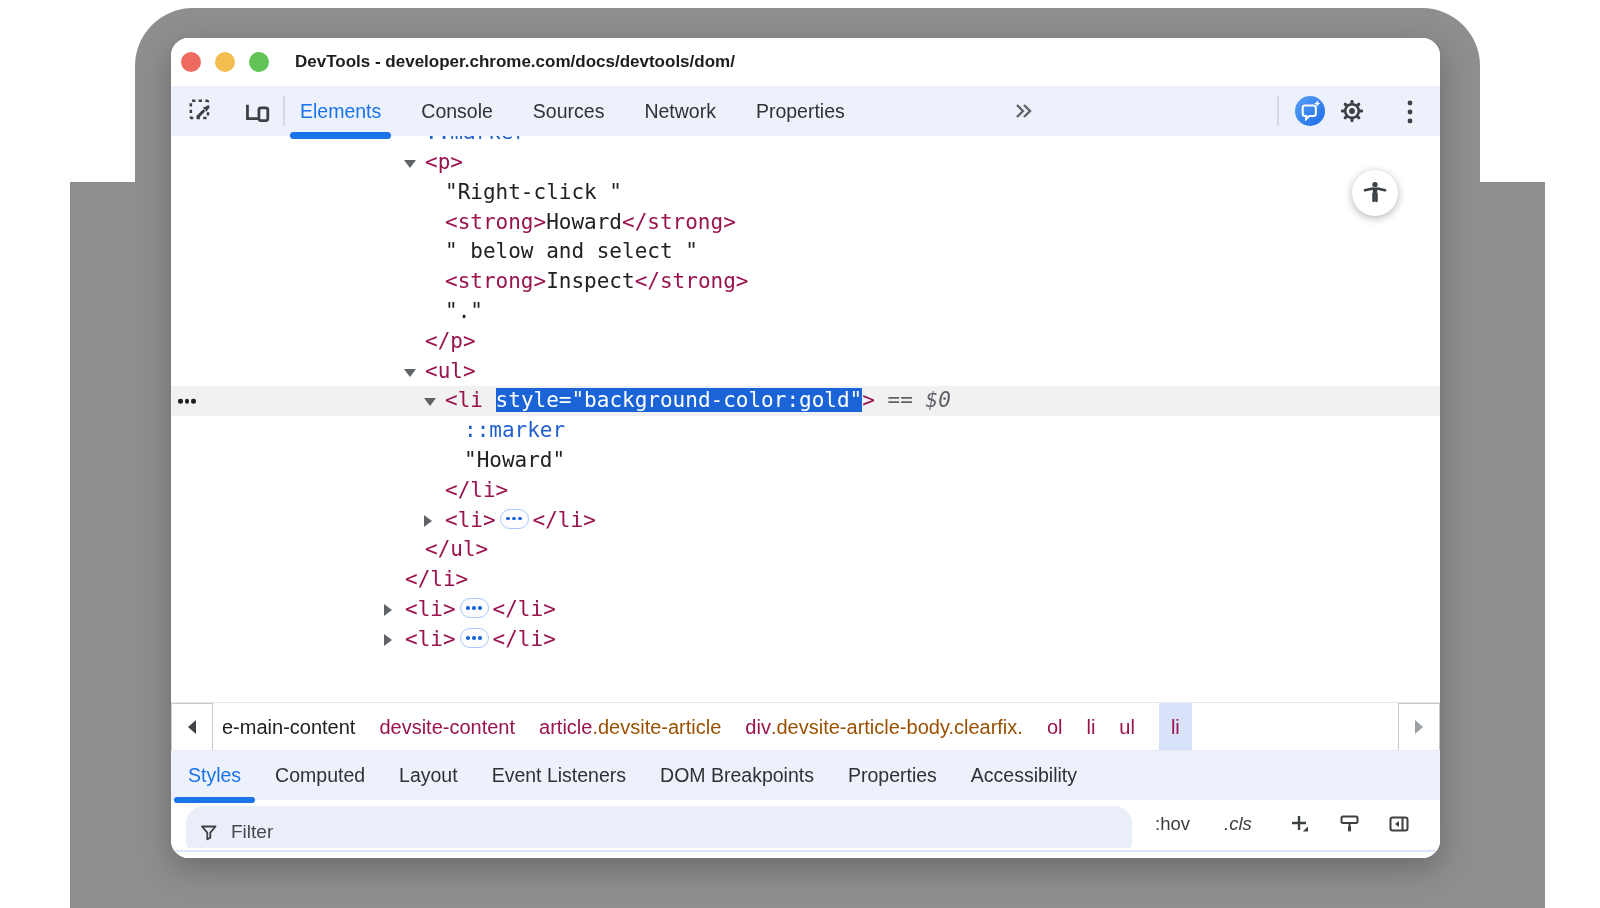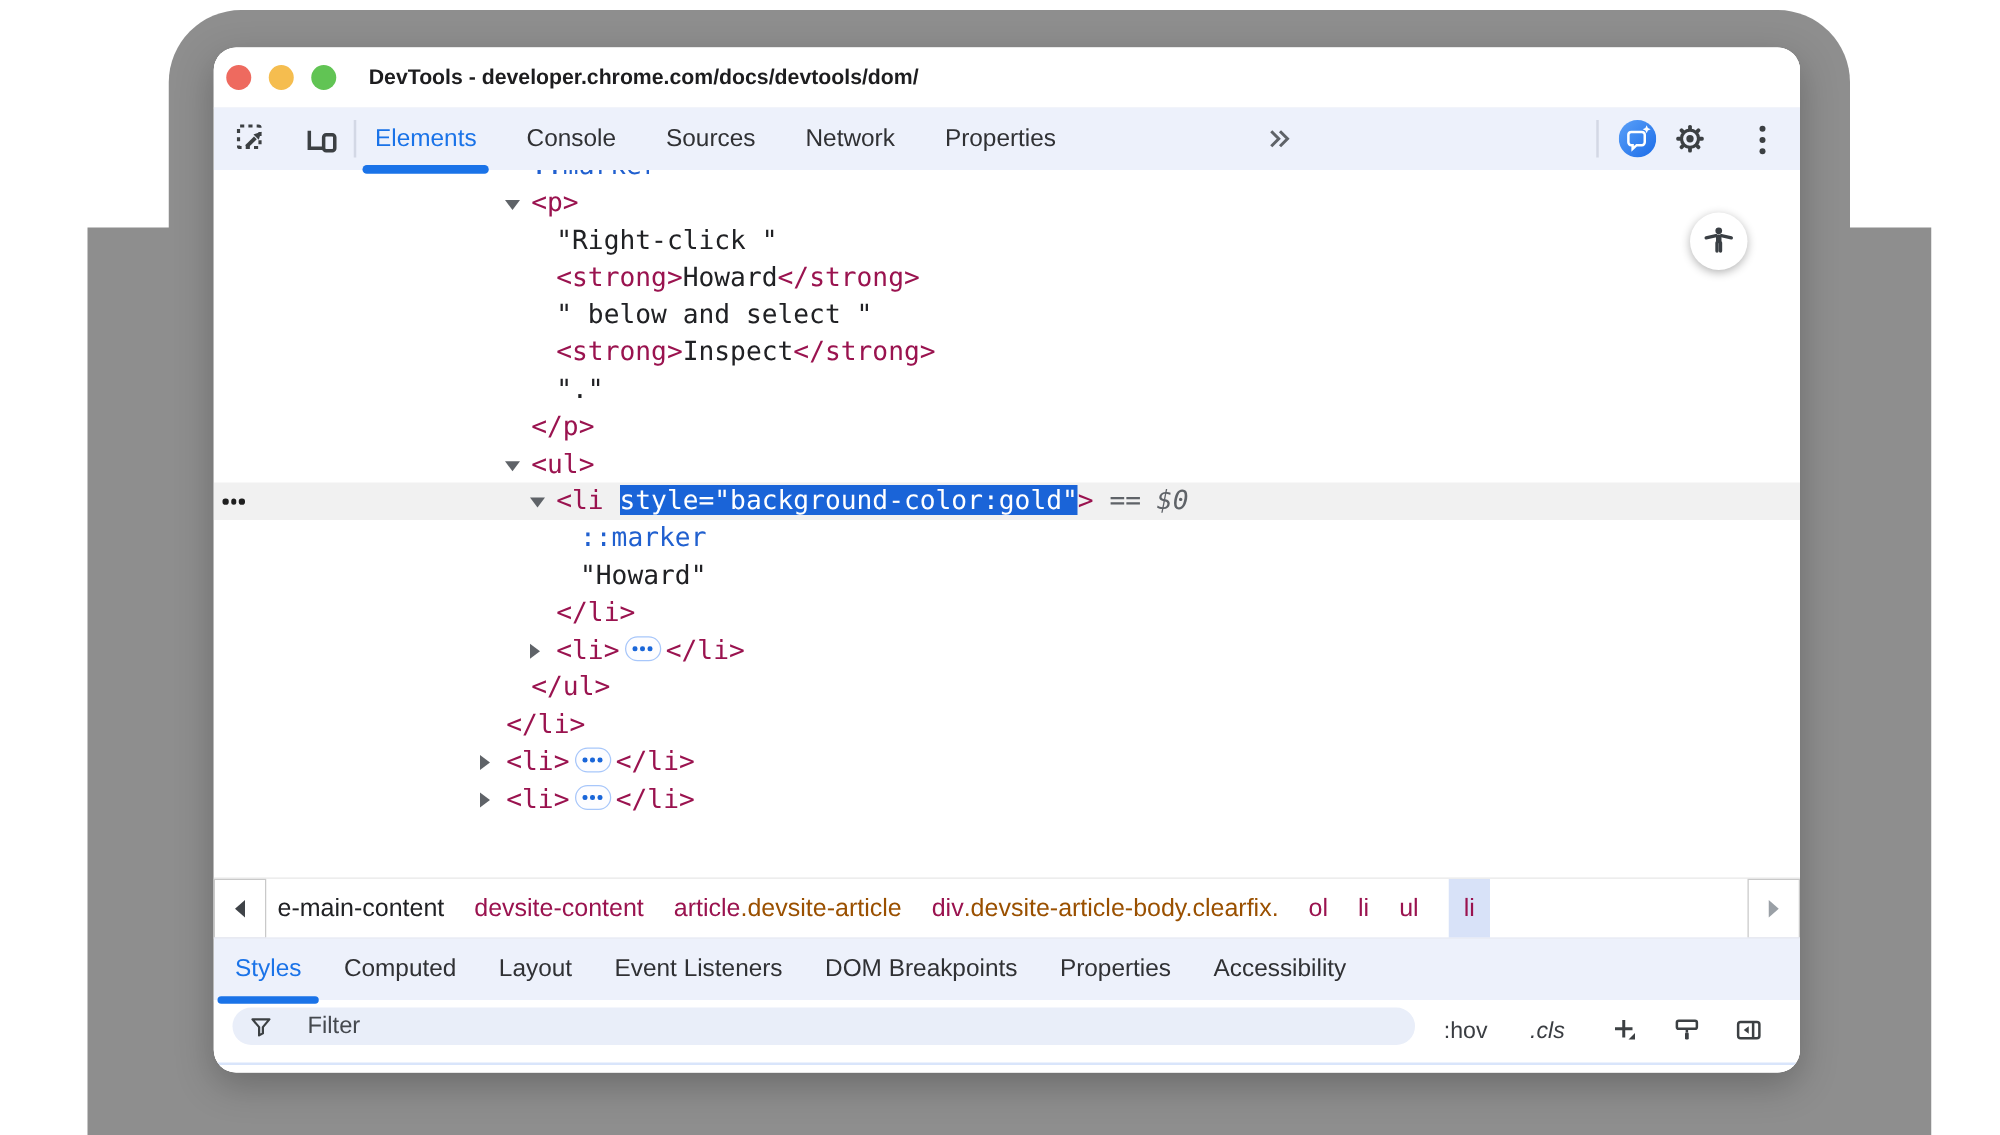--- a/index.html
+++ b/index.html
@@ -89,21 +89,21 @@
   .cCls{color:#9a5000;}
 
   
   .panel-tabs{position:absolute;left:0;top:712px;width:100%;height:50px;background:#edf1fb;border-top:1px solid #e7eaf3;display:flex;}
   .panel-tab{position:relative;padding:0 17px;line-height:49px;font-size:19.5px;color:#303134;white-space:nowrap;}
   .panel-tab.active{color:#1a73e8;font-weight:500;}
   .panel-tab.active::after{content:"";position:absolute;left:3px;right:3px;bottom:-2px;height:6px;border-radius:4px;background:#1a73e8;z-index:5;}
 
   
   .filter-row{position:absolute;left:0;top:762px;width:100%;height:48px;background:#fff;}
-  .filter-pill{position:absolute;left:15px;top:6px;width:946px;height:30px;border-radius:18px;background:#e9eef9;display:flex;align-items:center;padding-left:13px;gap:25px;box-sizing:border-box;}
+  .filter-pill{position:absolute;left:15px;top:6px;width:946px;height:52px;border-radius:18px;background:#e9eef9;display:flex;align-items:center;padding-left:13px;gap:10px;box-sizing:border-box;}
   .filter-input{flex:1;background:transparent;border:none;outline:none;font-family:"Liberation Sans",sans-serif;font-size:19px;color:#202124;}
   .filter-input::placeholder{color:#45494f;}
   .mini-btn{position:absolute;top:0;height:48px;display:flex;align-items:center;font-size:18.5px;color:#3a3d42;}
   .mini-btn.hov{left:984px;}
   .mini-btn.cls{left:1053px;font-style:italic;}
   .icon-btn{position:absolute;top:12px;}
 
   
   .bottom-strip{position:absolute;left:0;top:810px;width:100%;height:10px;background:#fff;}
   .bottom-strip .line{position:absolute;left:0;top:2px;width:100%;height:2px;background:#d9e5fb;}

